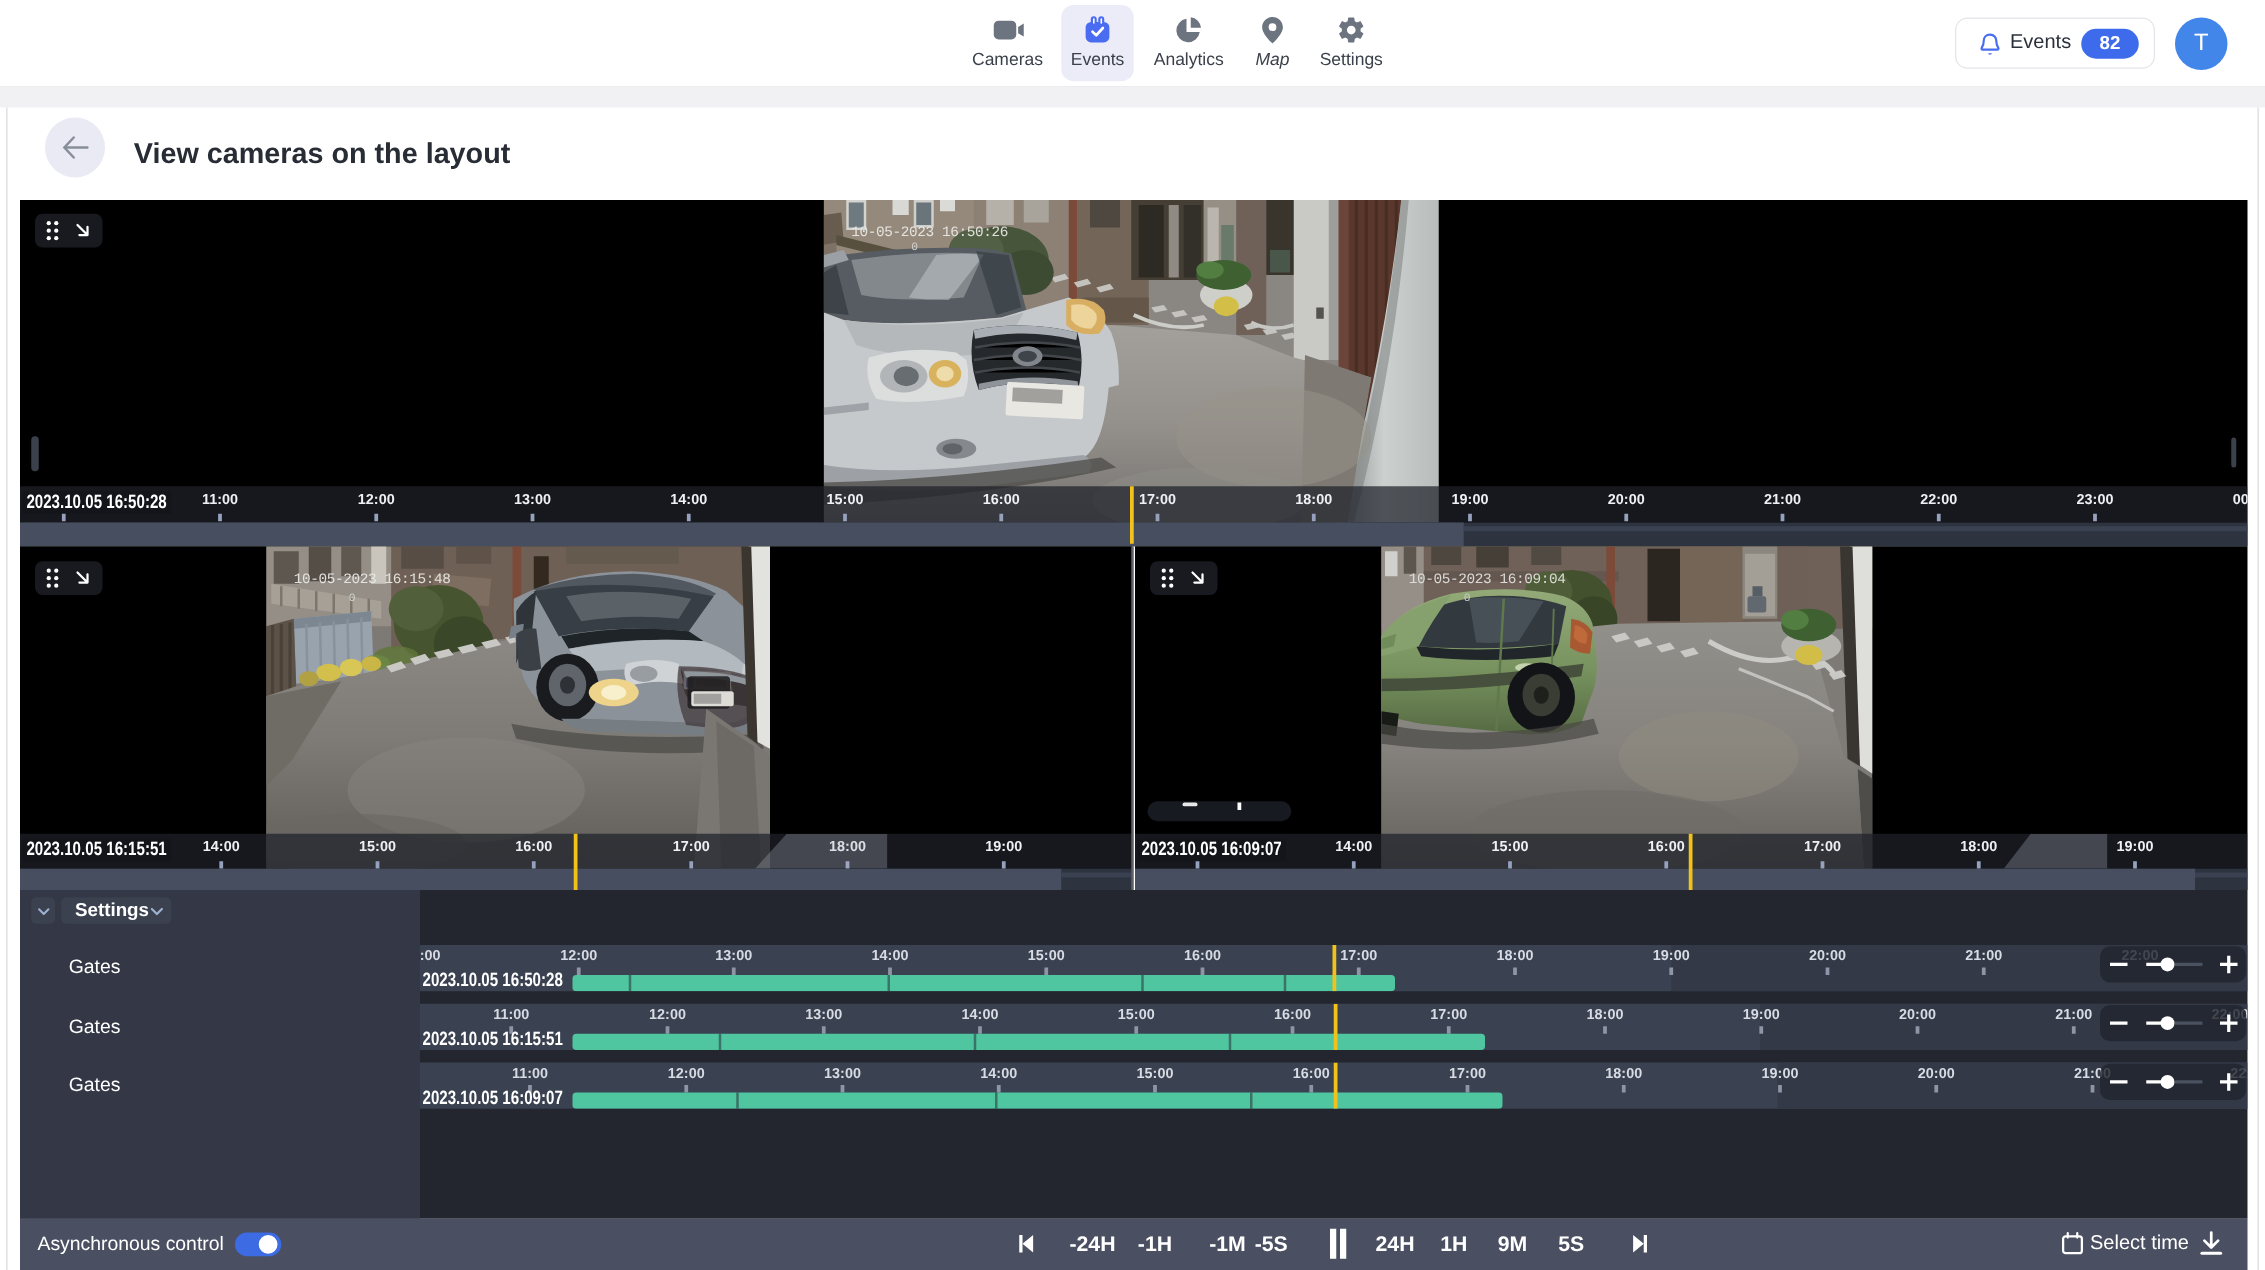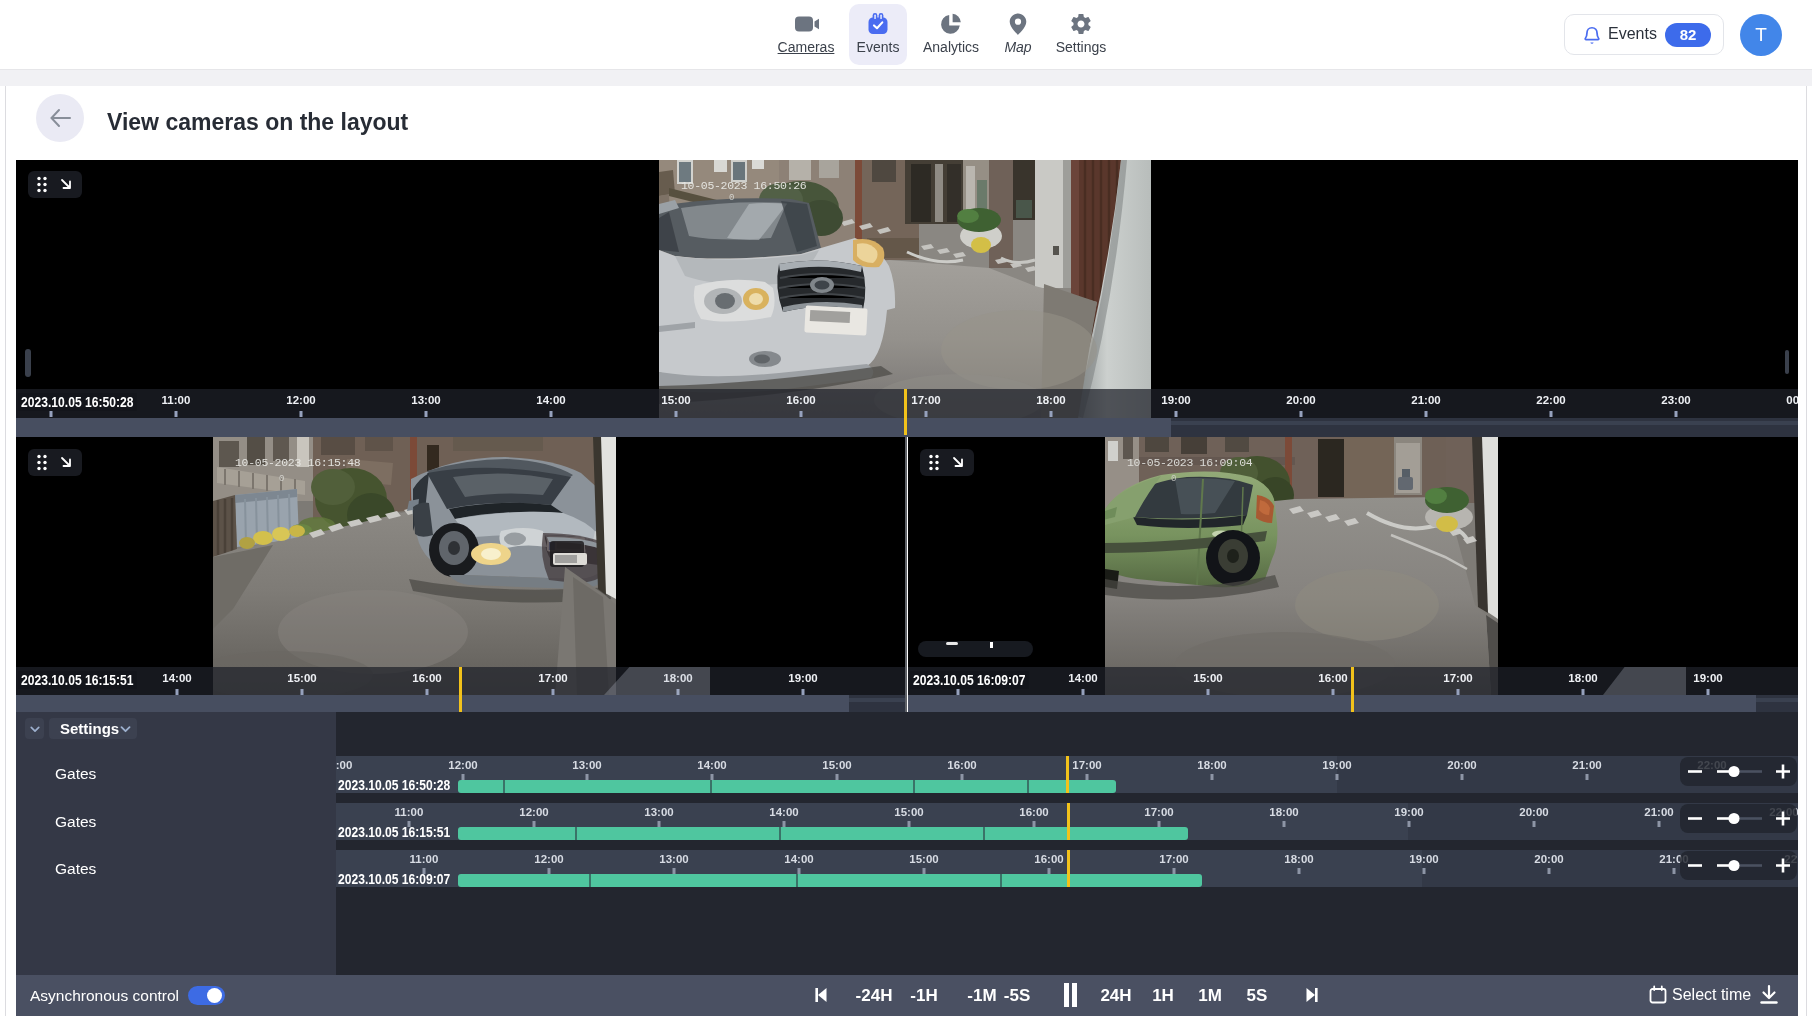--- a/index.html
+++ b/index.html
@@ -50,21 +50,21 @@
   .bbtxt { position:absolute; top:11px; font-size:17px; font-weight:bold; color:#fff; transform:translateX(-50%); }
 </style>
 </head>
 <body>
 <div id="graystrip"></div>
 <div id="edgeL"></div>
 <div id="edgeR"></div>
 
 <div id="nav">
   <div id="nav-events-bg"></div>
-  <div class="navitem" style="left:774px;width:64px;text-decoration:underline;">
+  <div class="navitem" style="left:774px;width:64px;">
     <div class="ic"><svg width="26" height="24" viewBox="0 0 26 24">
           <rect x="1" y="4.5" width="18" height="15" rx="4" fill="#6c7480"></rect>
           <path d="M20.5 9.5 L25 6.8 V17.2 L20.5 14.5 Z" fill="#6c7480"></path>
         </svg></div>
     <span class="lbl">Cameras</span>
   </div>
   <div class="navitem" style="left:855px;width:46px;">
     <div class="ic"><svg width="24" height="24" viewBox="0 0 24 24">
           <rect x="2.5" y="5.5" width="19" height="16.5" rx="4.5" fill="#4a6cf0"></rect>
           <rect x="6.6" y="1" width="4.8" height="7" rx="2.4" fill="#4a6cf0"></rect>
@@ -768,21 +768,21 @@
       <rect x="3.4" y="3" width="2.6" height="14" fill="#fff"></rect>
     </svg>
   <span class="bbtxt" style="left:858px;">-24H</span>
   <span class="bbtxt" style="left:908px;">-1H</span>
   <span class="bbtxt" style="left:954px;margin-left:12px;">-1M</span>
   <span class="bbtxt" style="left:1001px;">-5S</span>
   <span style="position:absolute;left:1048px;top:8px;width:4.5px;height:24px;background:#fff;"></span>
   <span style="position:absolute;left:1056px;top:8px;width:4.5px;height:24px;background:#fff;"></span>
   <span class="bbtxt" style="left:1100px;">24H</span>
   <span class="bbtxt" style="left:1147px;">1H</span>
-  <span class="bbtxt" style="left:1194px;">1M</span>
+  <span class="bbtxt" style="left:1194px;">9M</span>
   <span class="bbtxt" style="left:1241px;">5S</span>
   <svg width="20" height="20" viewBox="0 0 20 20" style="position:absolute;left:1285px;top:10px;">
       <path d="M5.5 3 L14 10 L5.5 17 Z" fill="#fff"></path>
       <rect x="14" y="3" width="2.6" height="14" fill="#fff"></rect>
     </svg>
   <svg width="20" height="20" viewBox="0 0 20 20" style="position:absolute;left:1632px;top:10px;">
       <rect x="2.5" y="4" width="15" height="13.5" rx="2" fill="none" stroke="#fff" stroke-width="1.8"></rect>
       <path d="M6.2 1.5 V5 M13.8 1.5 V5" stroke="#fff" stroke-width="1.8" stroke-linecap="round"></path>
     </svg>
   <span style="position:absolute;left:1656px;top:11px;font-size:16px;color:#fff;">Select time</span>

